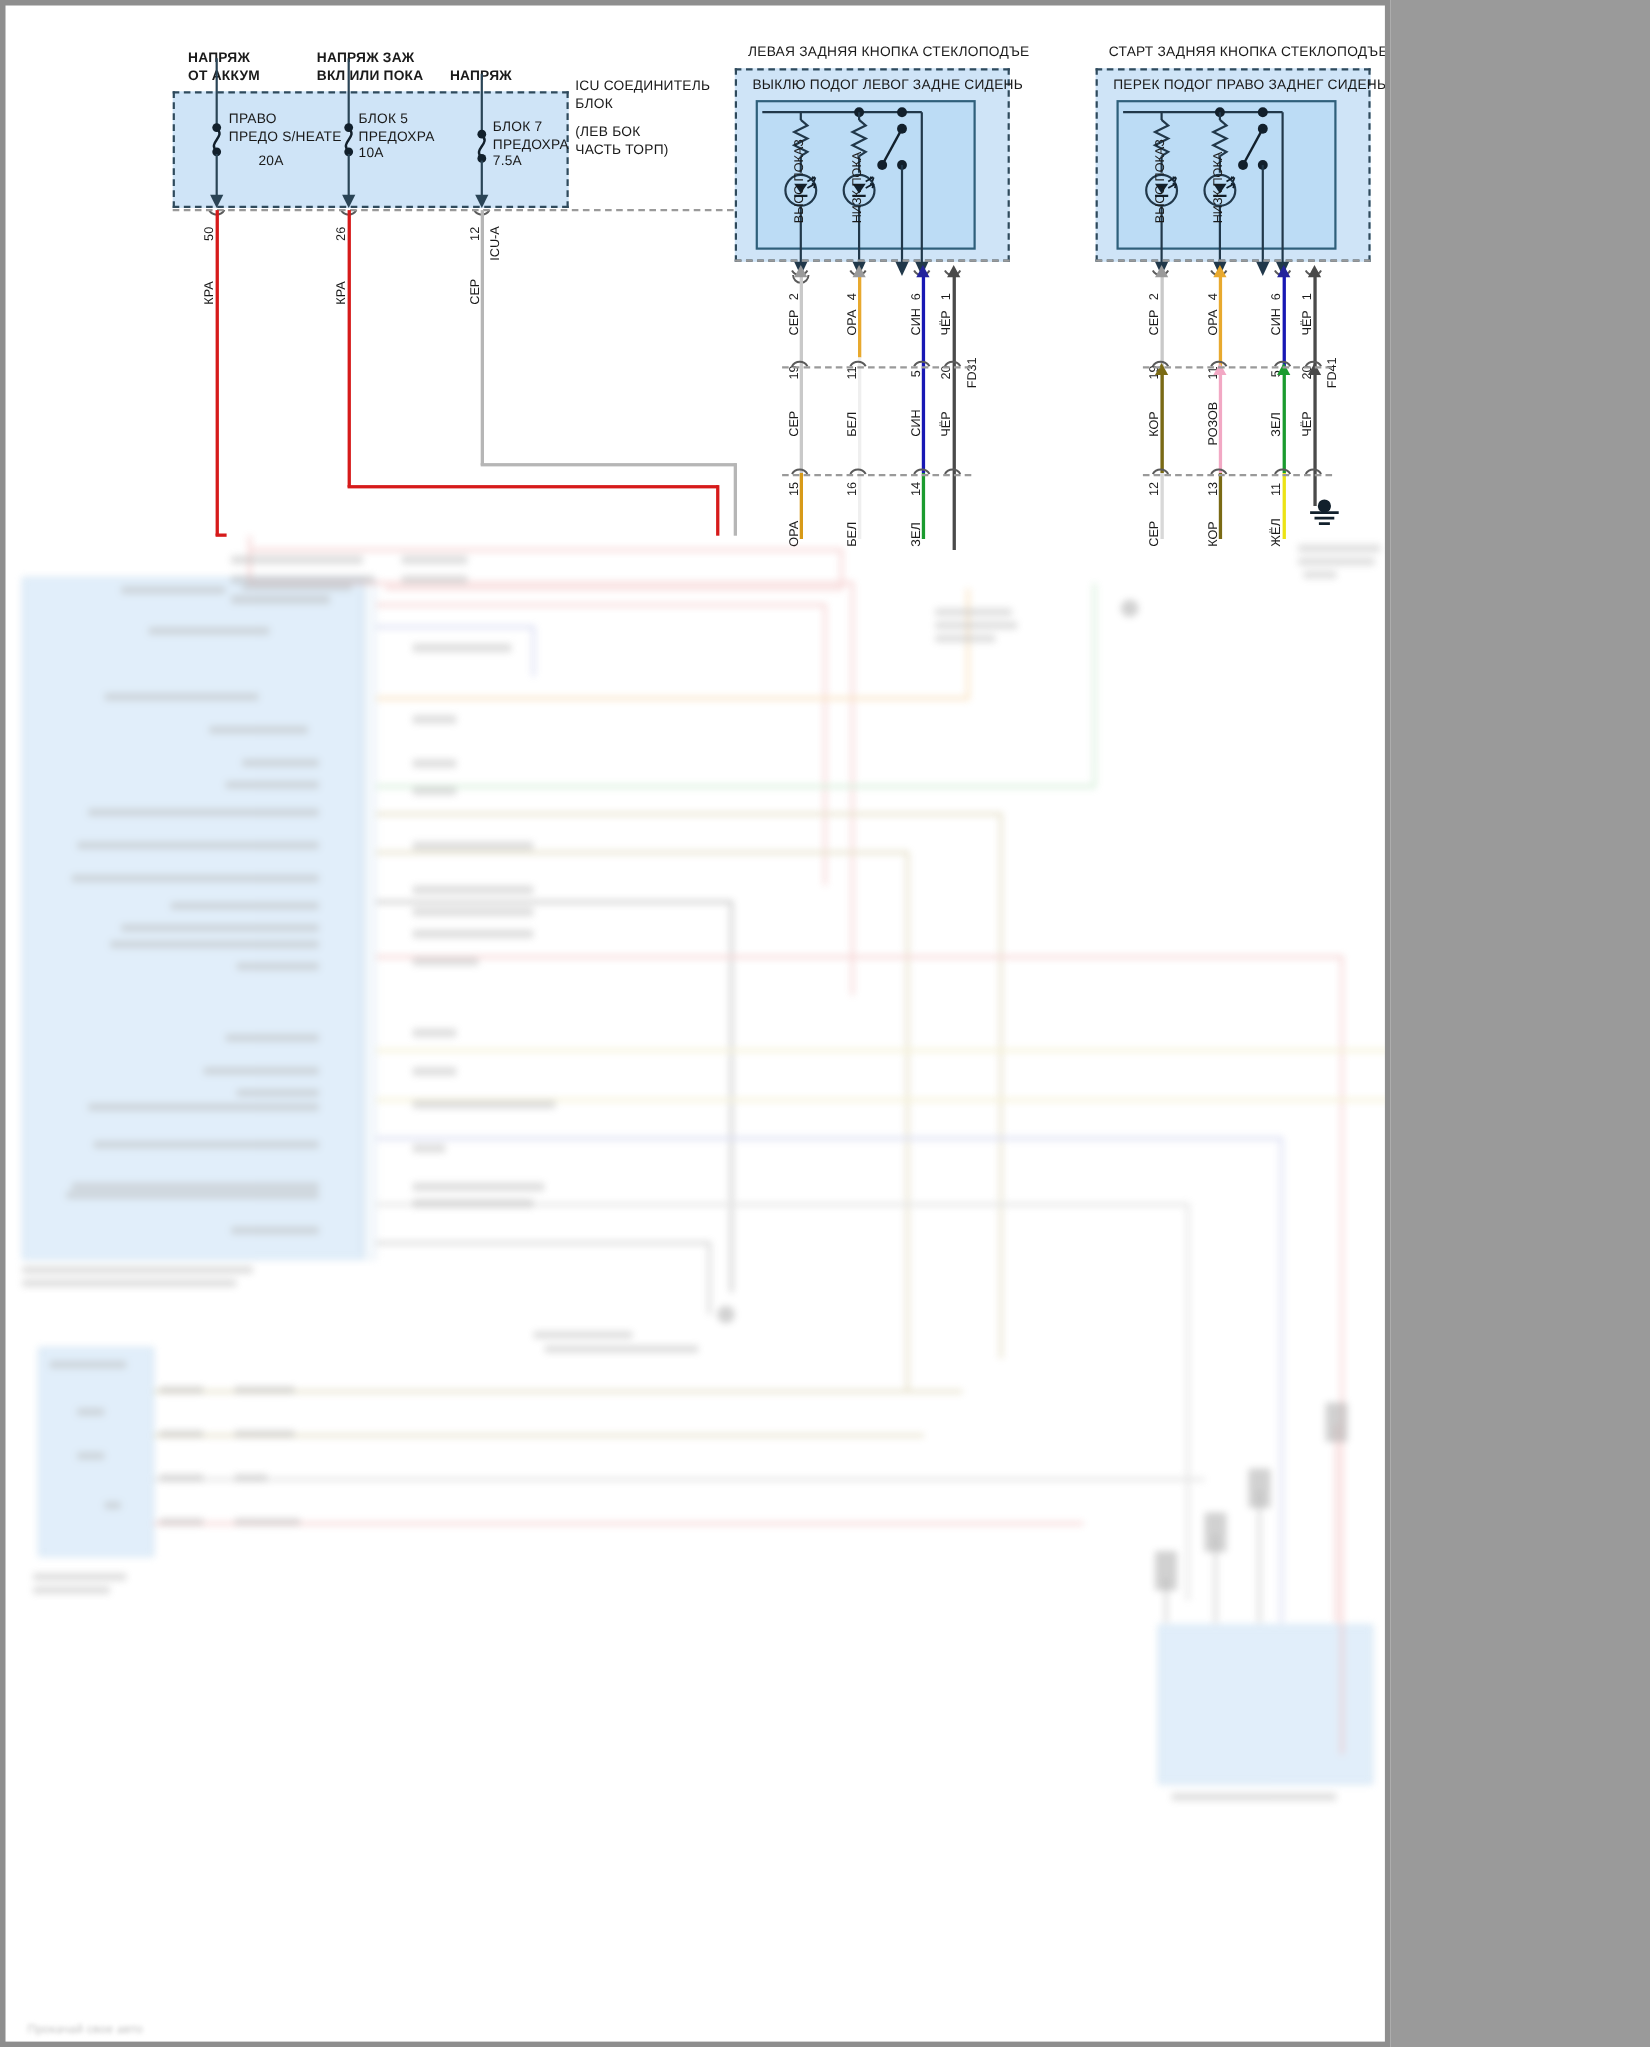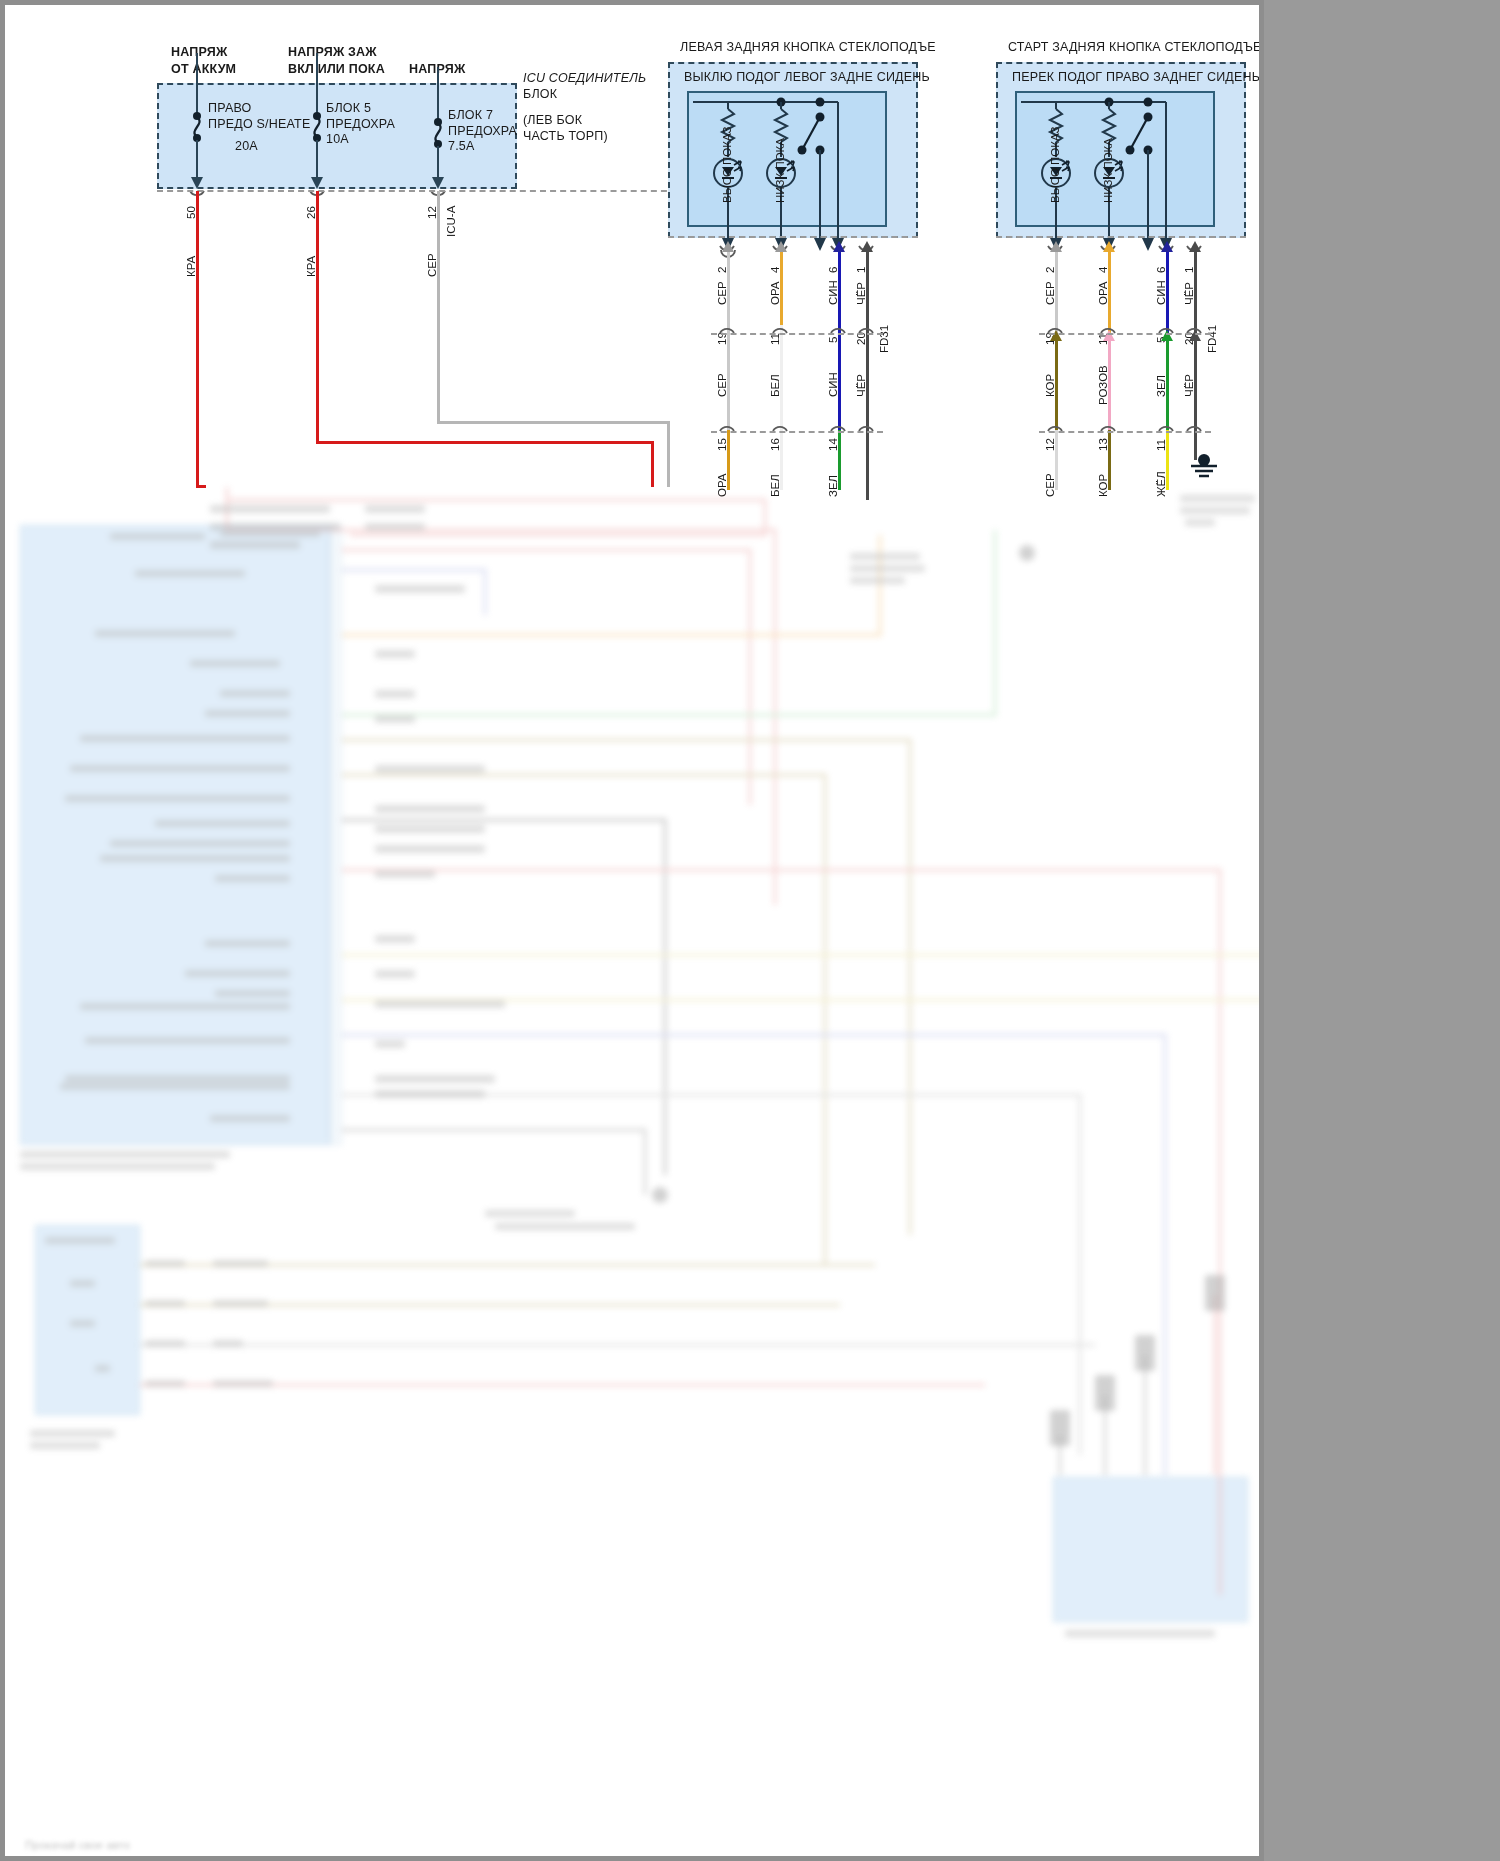--- a/index.html
+++ b/index.html
@@ -46,21 +46,21 @@
   <div class="t tb" style="left:283px;top:57px;">ВКЛ ИЛИ ПОКА</div>
   <div class="t" style="left:321px;top:96px;">БЛОК 5</div>
   <div class="t" style="left:321px;top:112px;">ПРЕДОХРА</div>
   <div class="t" style="left:321px;top:127px;">10А</div>
 
   <div class="t tb" style="left:404px;top:57px;">НАПРЯЖ</div>
   <div class="t" style="left:443px;top:103px;">БЛОК 7</div>
   <div class="t" style="left:443px;top:119px;">ПРЕДОХРА</div>
   <div class="t" style="left:443px;top:134px;">7.5А</div>
 
-  <div class="t" style="left:518px;top:66px;font-style:italic;">ICU СОЕДИНИТЕЛЬ</div>
+  <div class="t" style="left:518px;top:66px;">ICU СОЕДИНИТЕЛЬ</div>
   <div class="t" style="left:518px;top:82px;">БЛОК</div>
   <div class="t" style="left:518px;top:108px;">(ЛЕВ БОК</div>
   <div class="t" style="left:518px;top:124px;">ЧАСТЬ ТОРП)</div>
 
   <svg style="left:0;top:0;width:1500px;height:480px;">
 
     <line x1="192" y1="48" x2="192" y2="110" stroke="#2a4456" stroke-width="2"></line>
     <path d="M192,112 c9,7 -9,13 0,20" fill="none" stroke="#12202c" stroke-width="2.2"></path>
     <circle cx="192" cy="111" r="4" fill="#12202c"></circle>
     <circle cx="192" cy="133" r="4" fill="#12202c"></circle>

